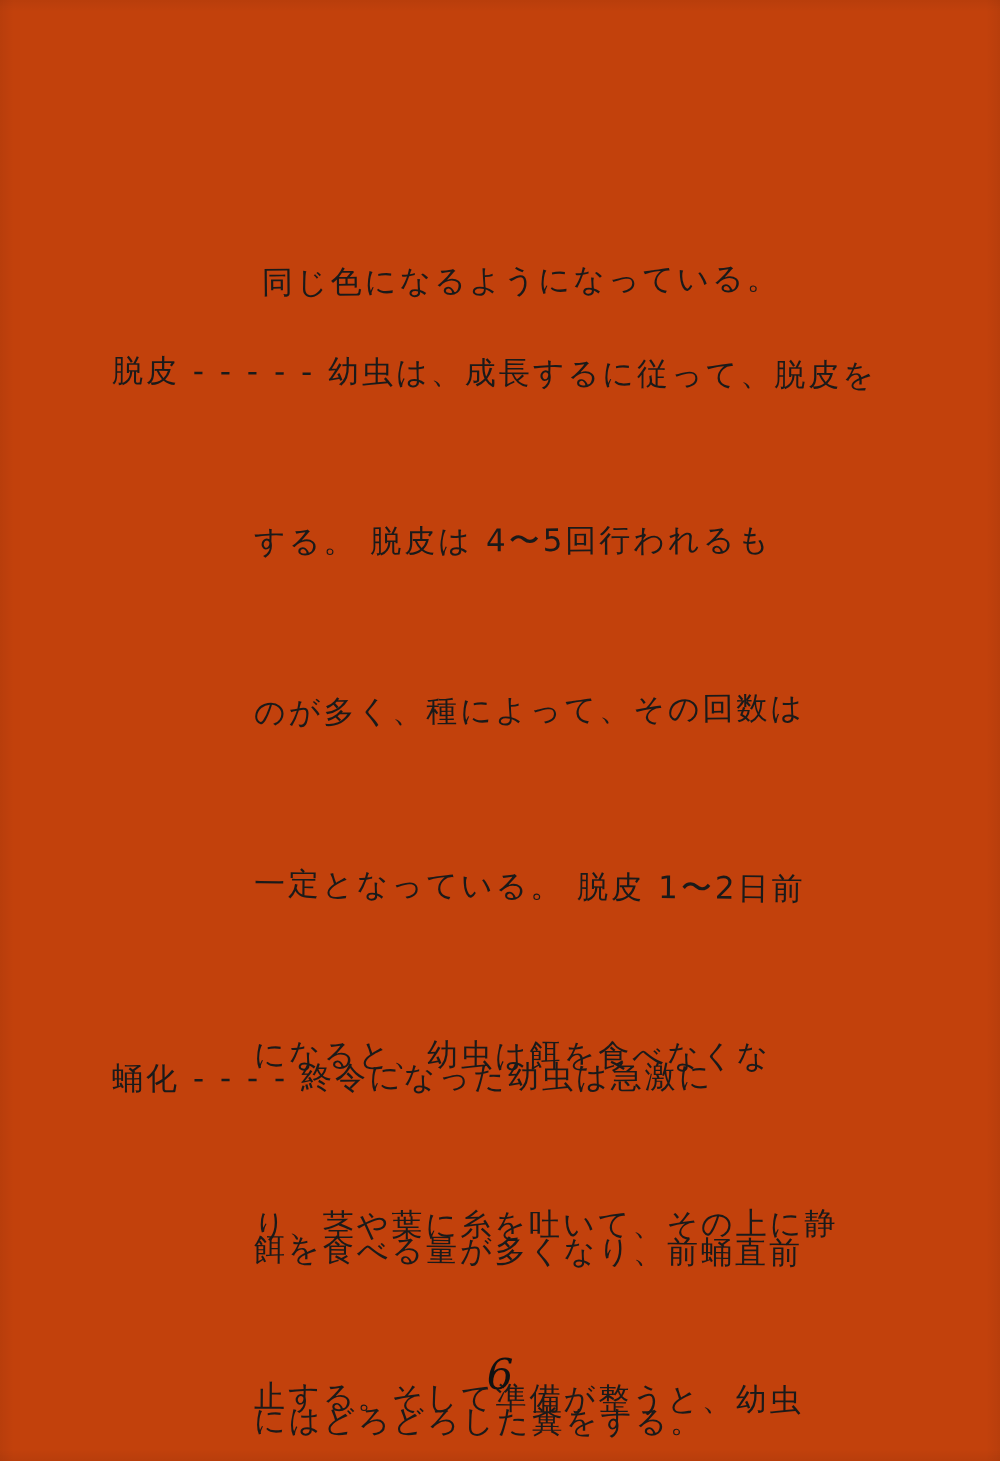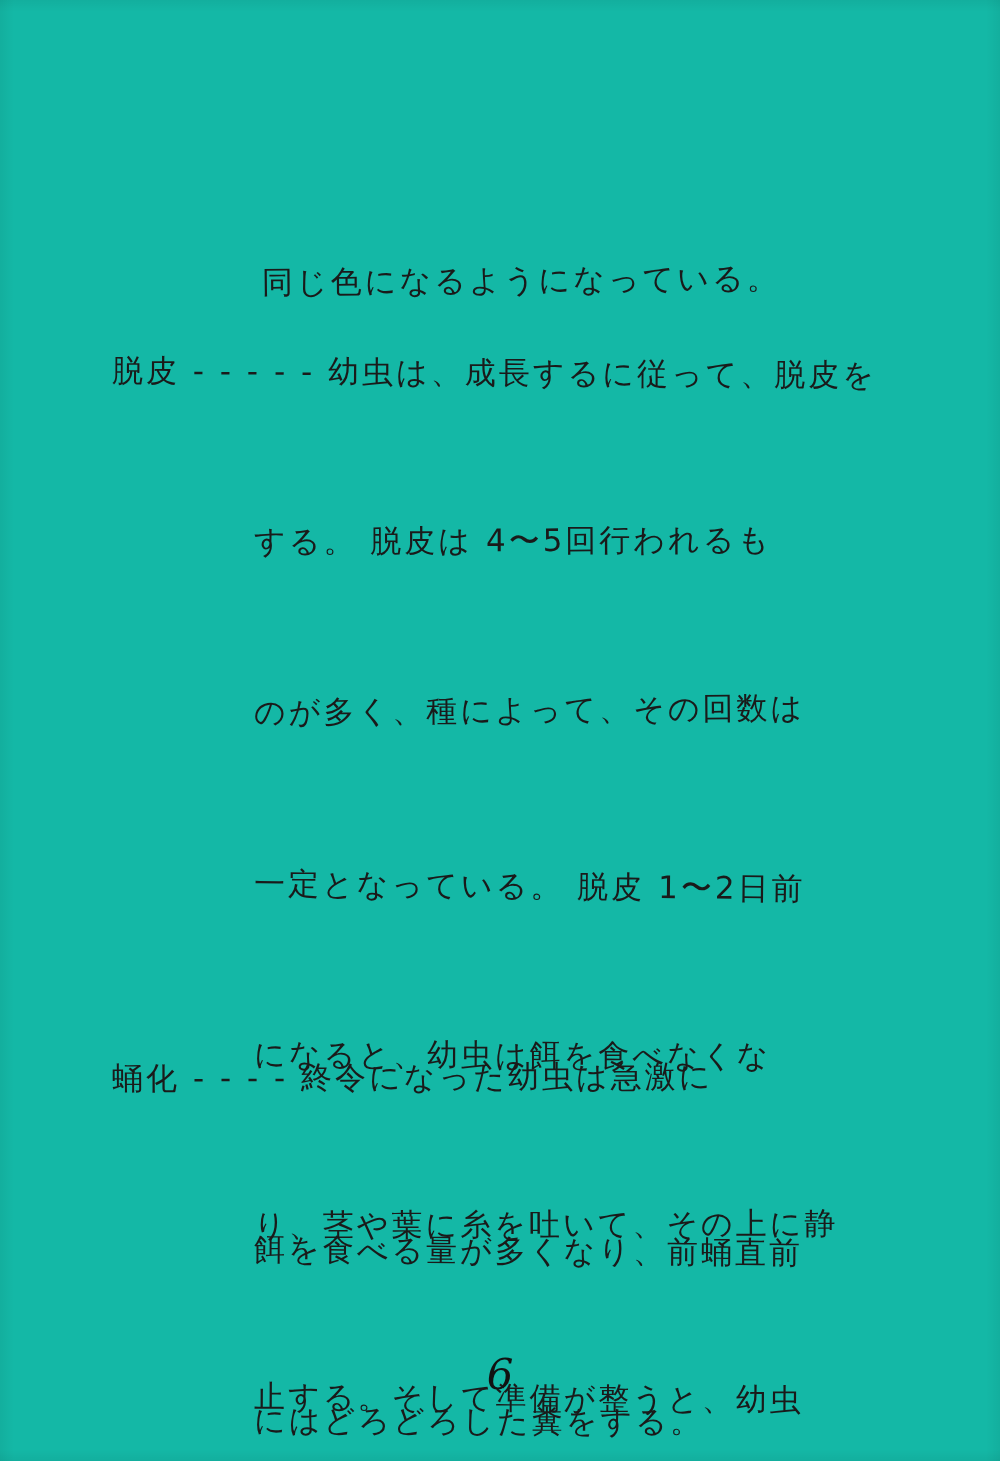--- a/index.html
+++ b/index.html
@@ -14,21 +14,21 @@
     font-family: "DejaVu Sans", sans-serif;
     color: #111111;
     overflow: hidden;
   }
 
   
 
   #page {
     position: absolute;
     inset: 0;
-    background: #14b8a6;
+    background: #c2410c;
   }
 
   .sheet {
     position: absolute;
     left: 0;
     top: 0;
     width: 1000px;
     height: 1461px;
   }
 

